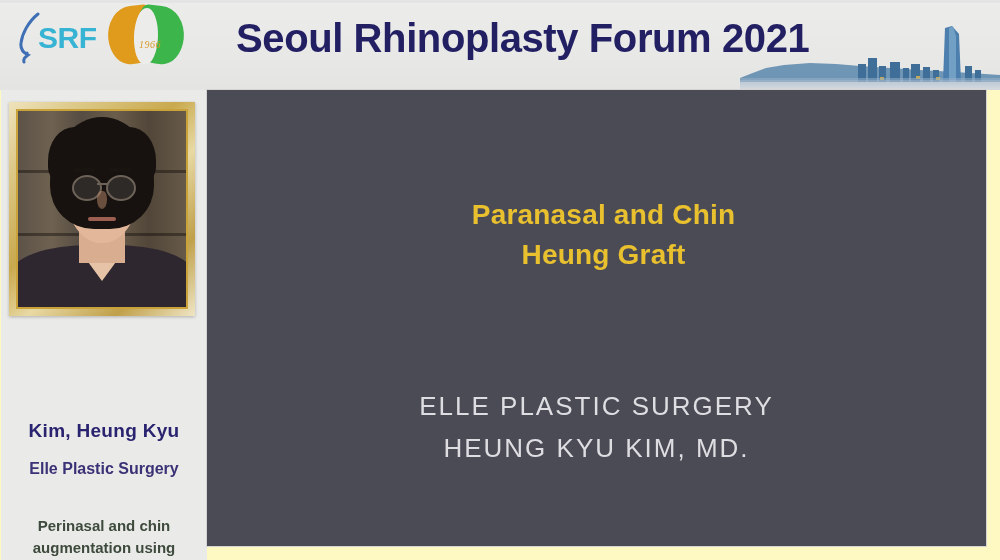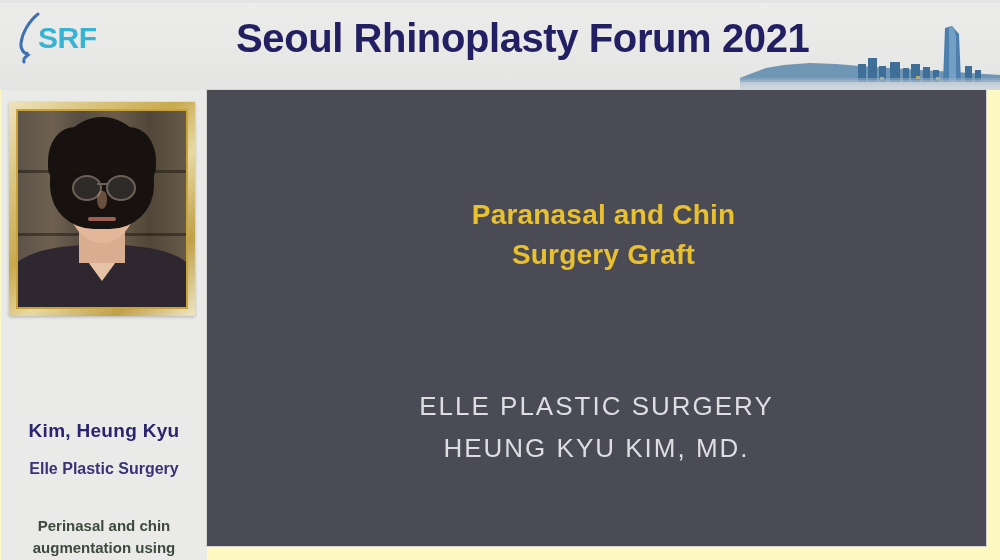--- a/index.html
+++ b/index.html
@@ -100,20 +100,26 @@
     <div class="hdr-topline"></div>
 
     <div class="srf-logo">
       <svg class="srf-nose" viewBox="0 0 36 52">
         <path d="M26 2 C16 10, 10 22, 9 31 C8 38, 12 41, 16 43 C13 45, 11 47, 12 50" fill="none" stroke="#3f6fb5" stroke-width="3" stroke-linecap="round"></path>
         <circle cx="15" cy="41" r="1.6" fill="#3f6fb5"></circle>
       </svg>
       <span class="srf-text">SRF</span>
     </div>
 
+    <div class="heart-logo">
+      <div class="heart-half heart-left"></div>
+      <div class="heart-half heart-right"></div>
+      <div class="heart-gap"></div>
+      <div class="heart-year">1966</div>
+    </div>
 
     <div class="hdr-title">Seoul Rhinoplasty Forum 2021</div>
 
     <div class="skyline">
       <svg viewBox="0 0 260 70" width="260" height="70" preserveAspectRatio="none">
         <path d="M0 58 L10 54 L26 48 L44 45 L70 43 L96 44 L120 46 L150 48 L180 50 L215 52 L260 55 L260 62 L0 62 Z" fill="#5b87ad" opacity="0.85"></path>
         <g fill="#3f6f99">
           <rect x="118" y="44" width="8" height="18"></rect>
             <rect x="128" y="38" width="9" height="24"></rect>
           <rect x="139" y="46" width="7" height="16"></rect>
@@ -170,21 +176,21 @@
     </div>
 
     <div class="name-line">Kim, Heung Kyu</div>
     <div class="affil-line">Elle Plastic Surgery</div>
     <div class="topic-line">Perinasal and chin augmentation using Dermofat</div>
   </div>
 
   <div class="slide">
     <div class="slide-title">
       <div>Paranasal and Chin</div>
-      <div>Surgery Graft</div>
+      <div>Heung Graft</div>
     </div>
     <div class="slide-sub">
       <div>ELLE PLASTIC SURGERY</div>
       <div>HEUNG KYU KIM, MD.</div>
     </div>
   </div>
 
 </div>
 
 </body></html>

